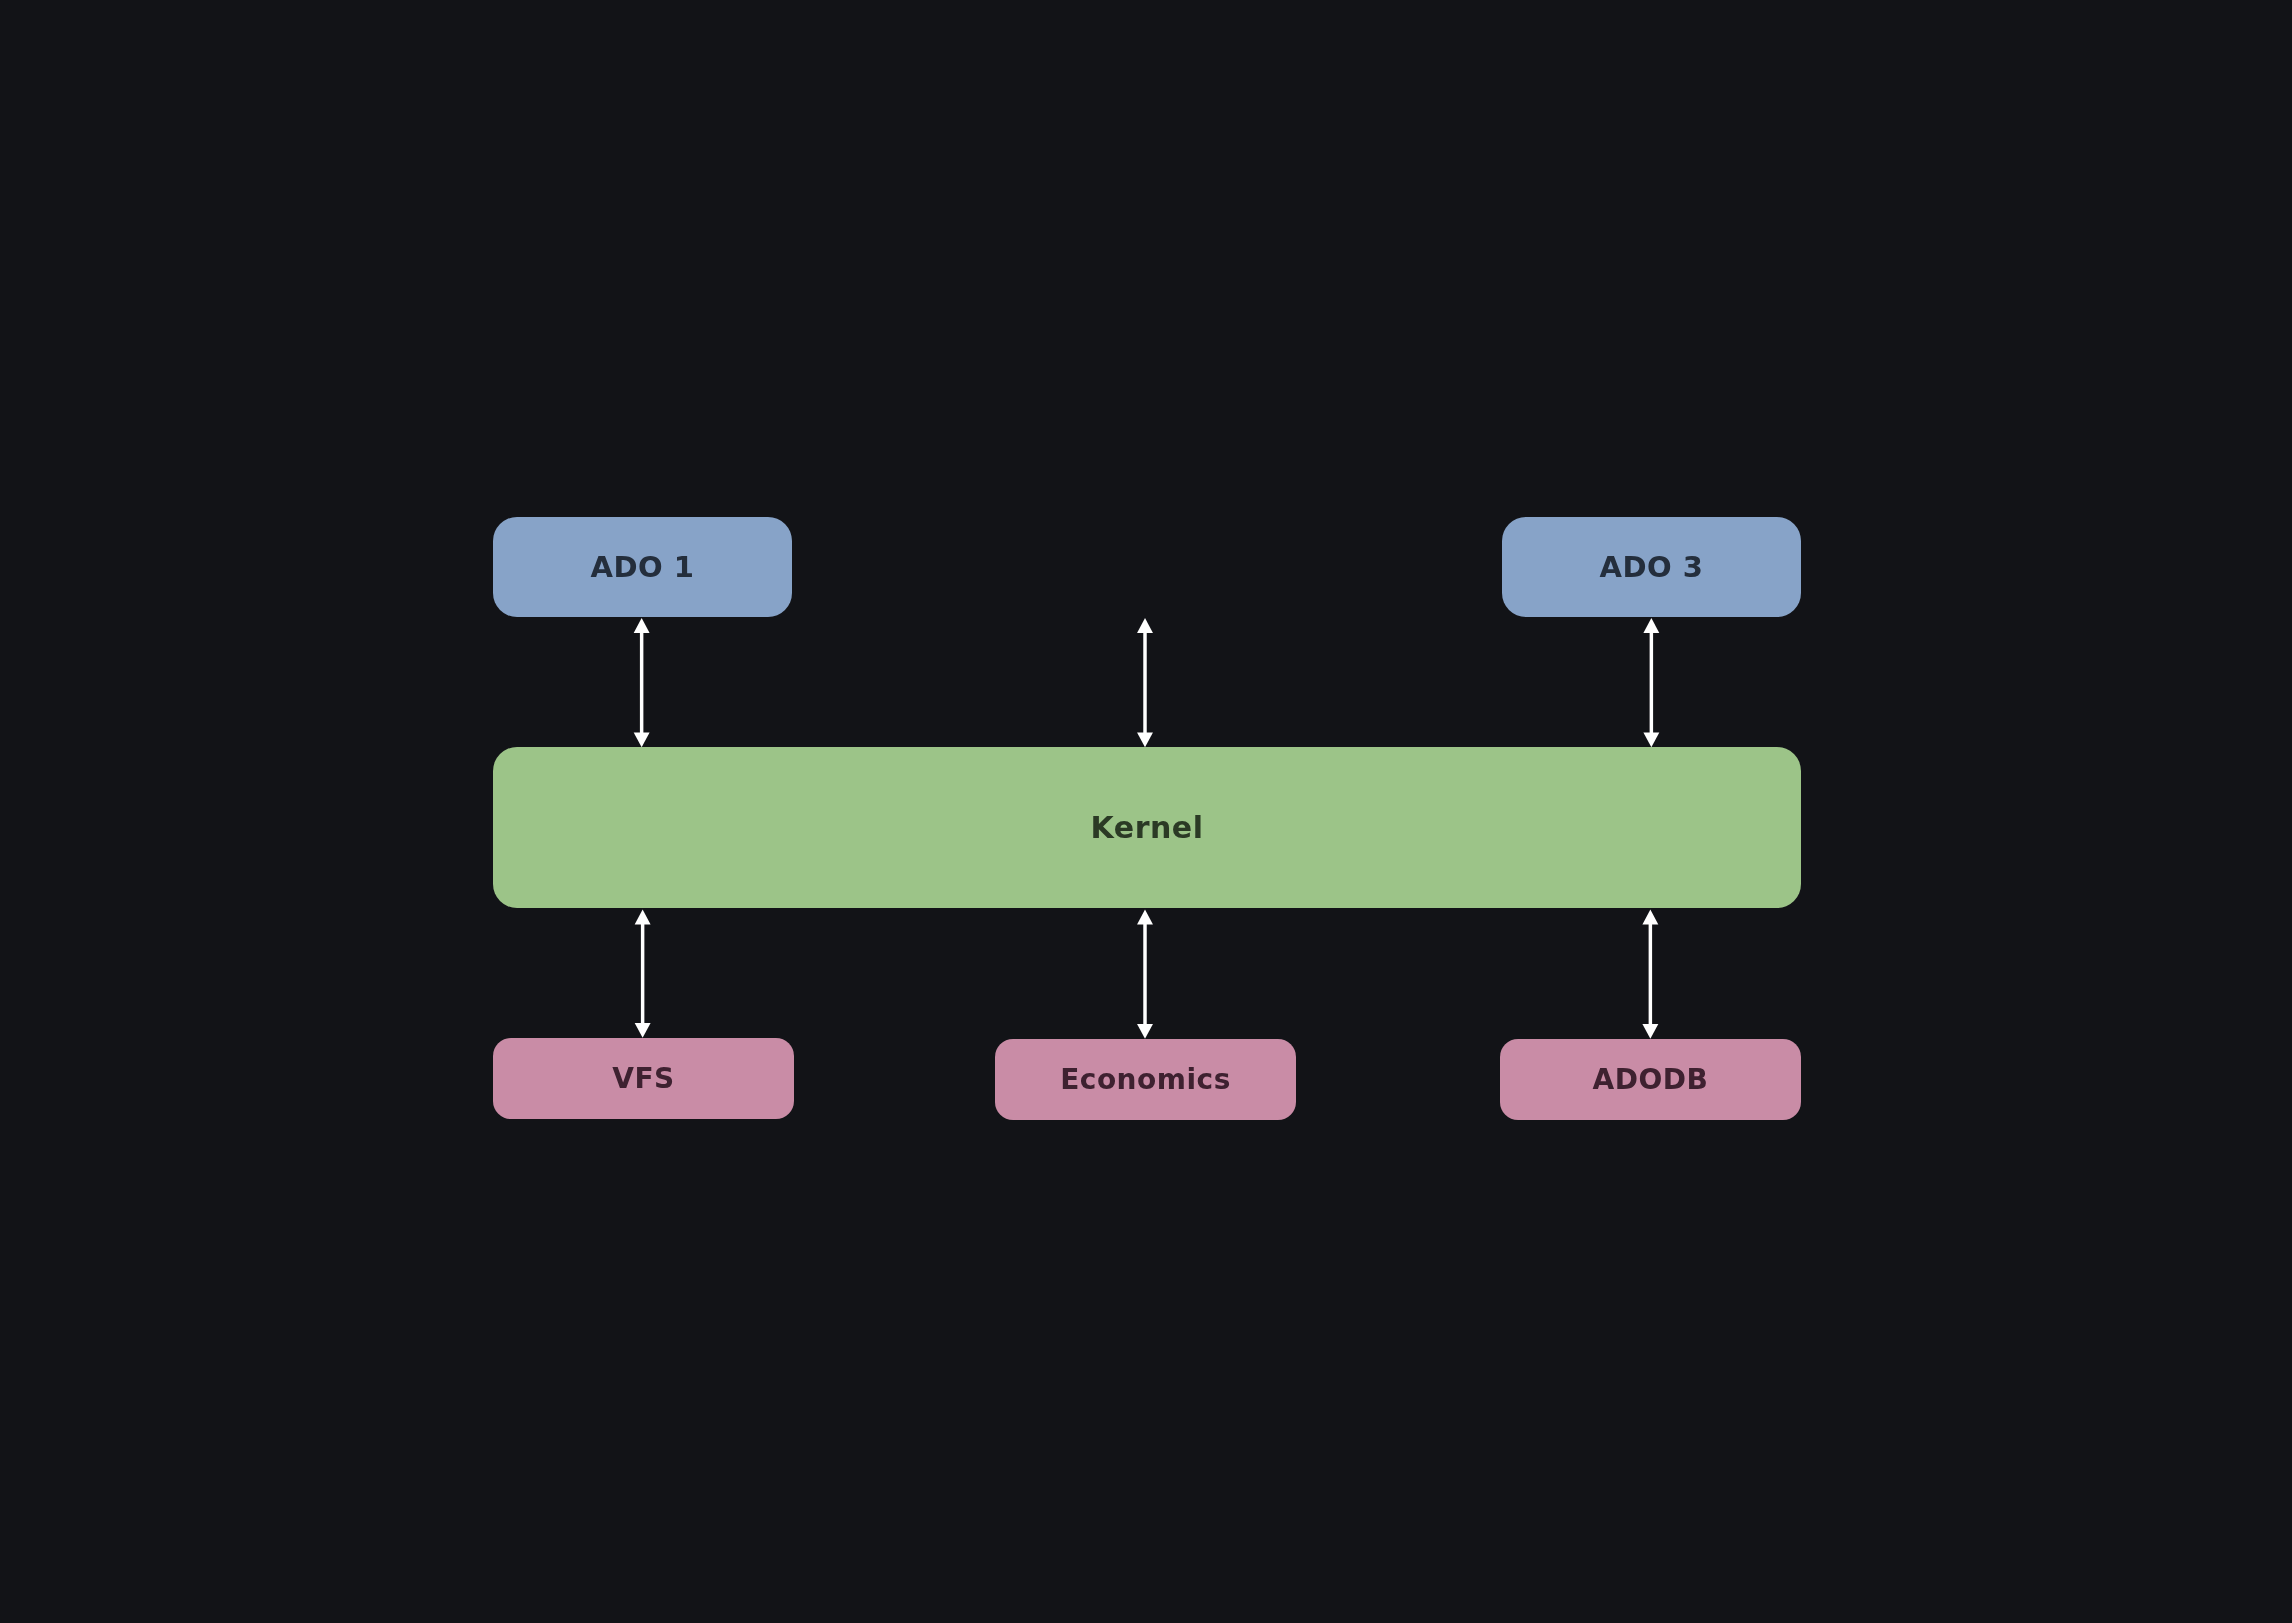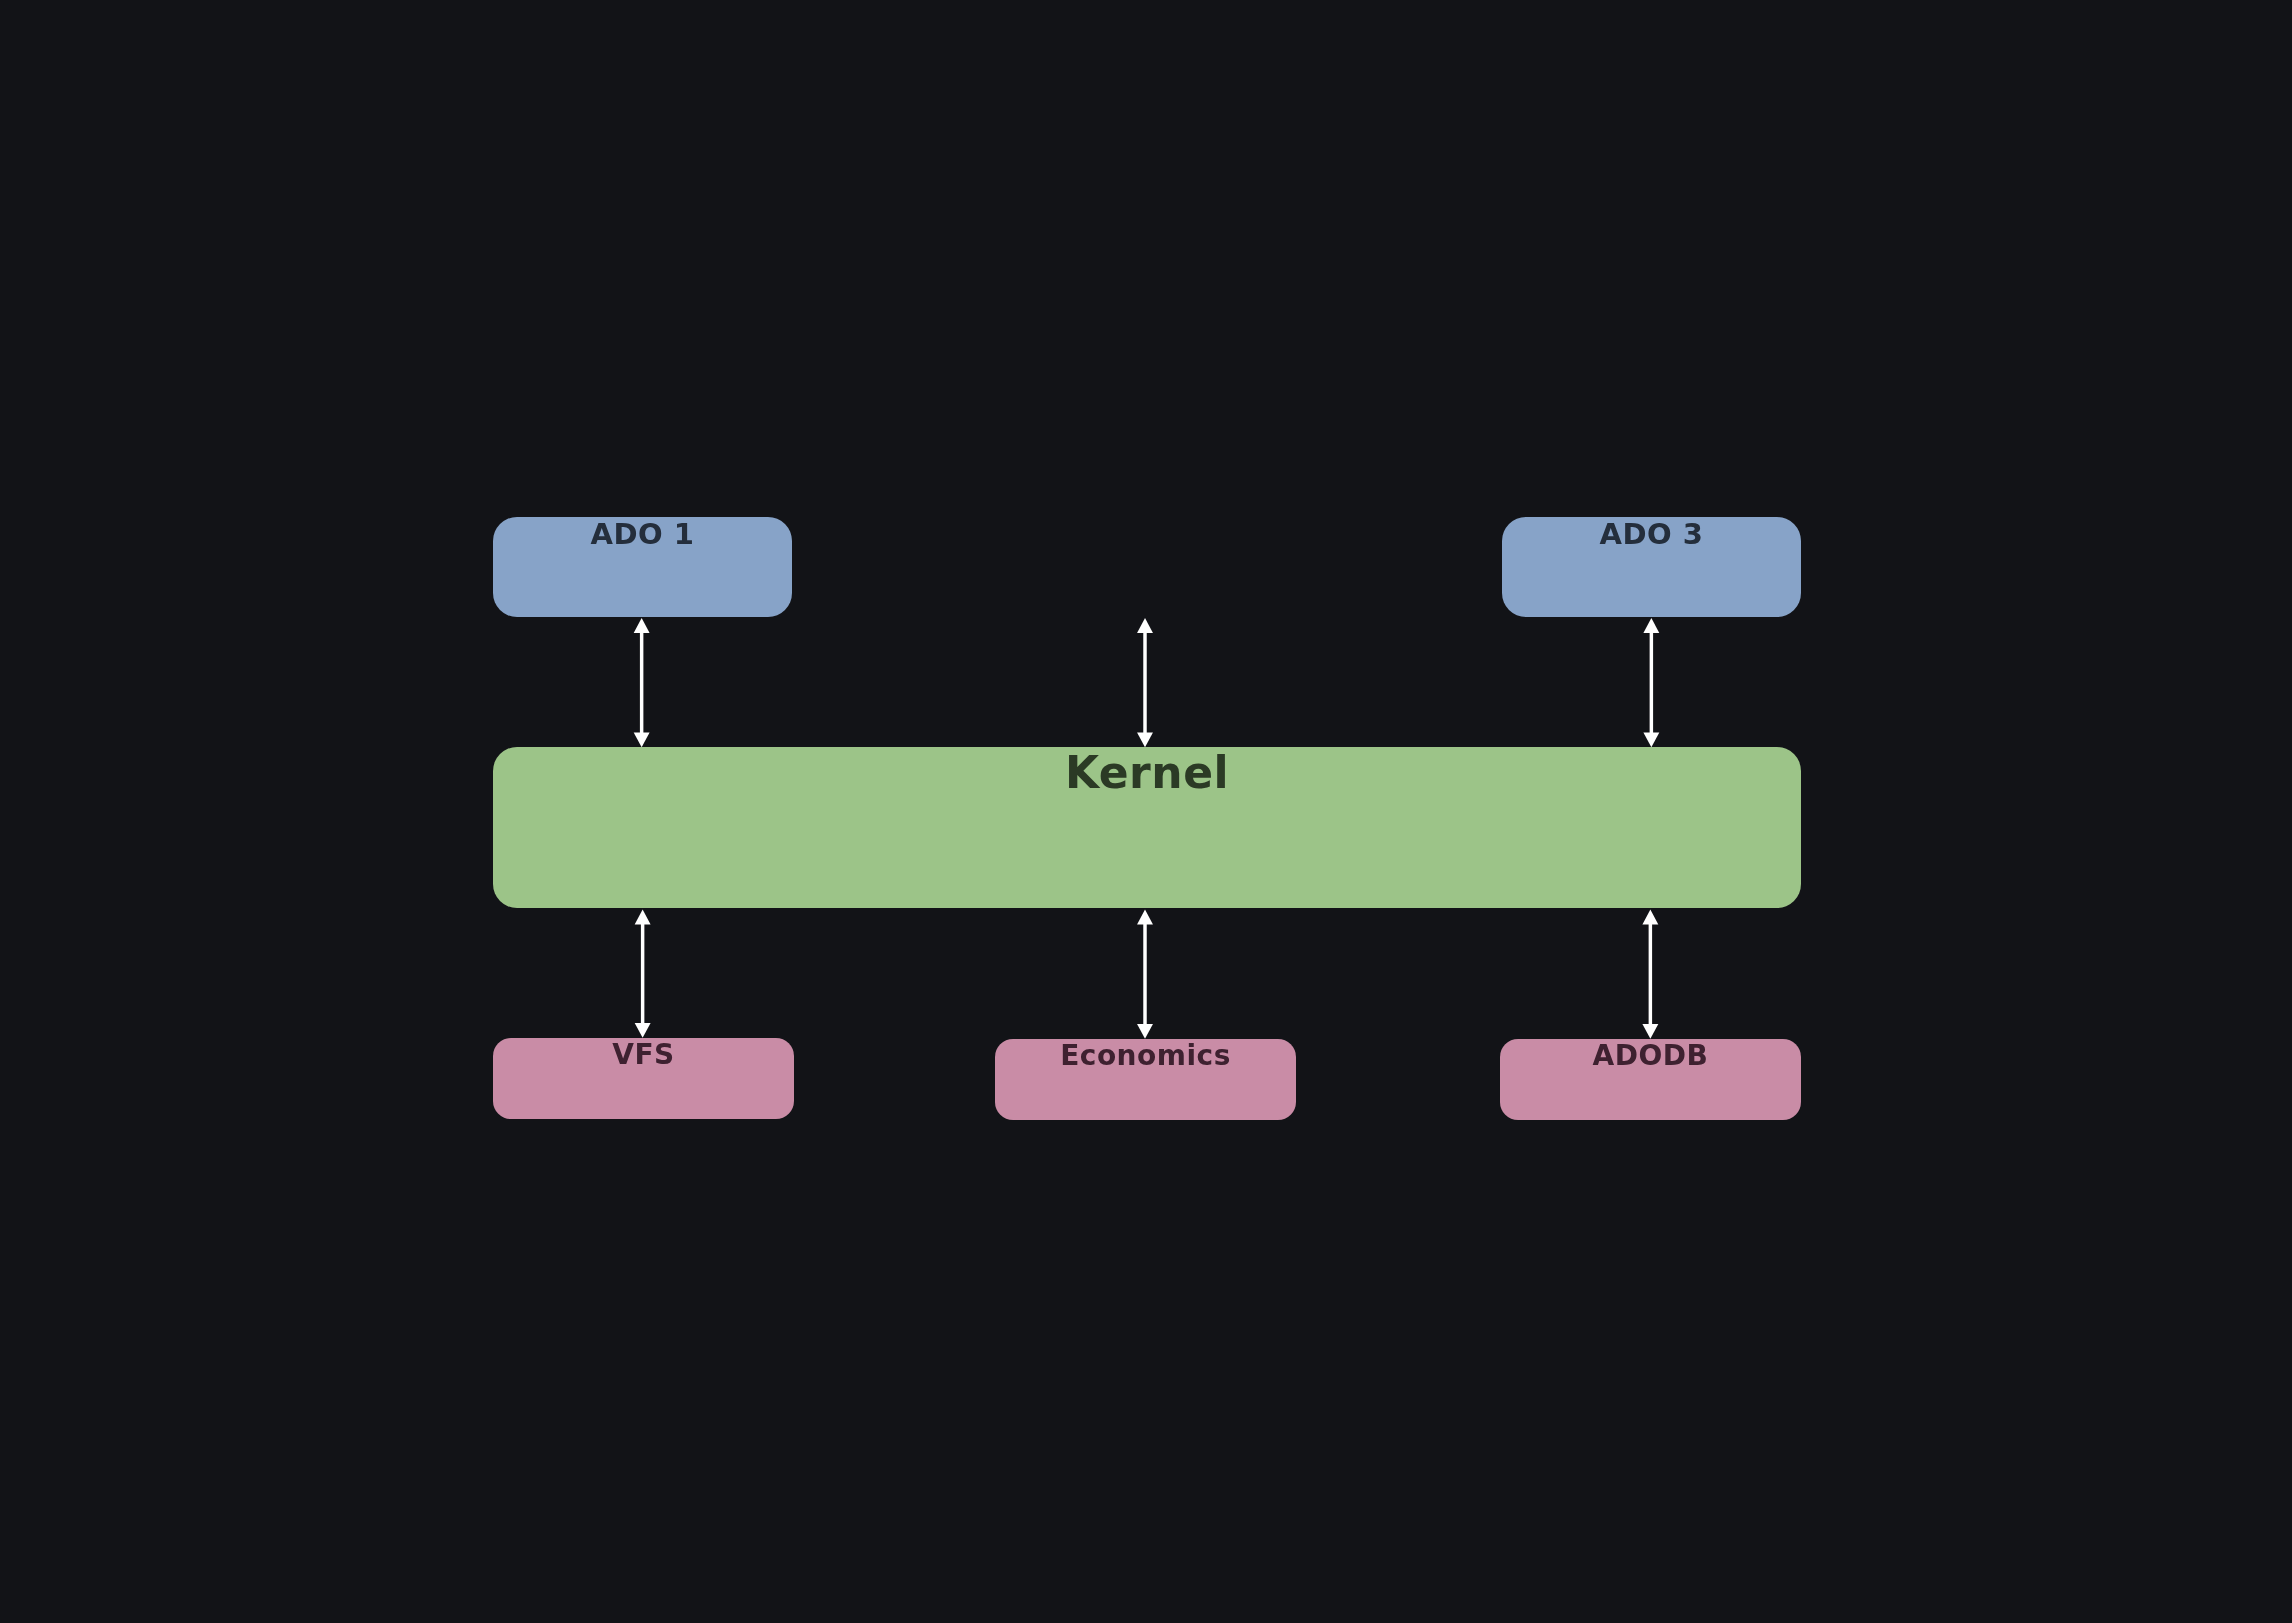--- a/index.html
+++ b/index.html
@@ -11,20 +11,21 @@
   .canvas {
     position: relative;
     width: 2292px;
     height: 1624px;
     background: #121317;
     overflow: hidden;
   }
   .node {
     position: absolute;
     display: flex;
+    align-items: center;
     justify-content: center;
     font-weight: 700;
     letter-spacing: 0.5px;
     box-sizing: border-box;
     text-align: center;
   }
   .node-top {
     width: 299px;
     height: 100px;
     border-radius: 24px;
@@ -36,21 +37,21 @@
   #node-ado2 { left: 996px; top: 517px; }
   #node-ado3 { left: 1502px; top: 517px; }
   .node-kernel {
     left: 493px;
     top: 747px;
     width: 1308px;
     height: 161px;
     border-radius: 24px;
     background: #9cc488;
     color: #2b3a25;
-    font-size: 44px;
+    font-size: 30px;
   }
   .node-bottom {
     width: 301px;
     height: 81px;
     border-radius: 18px;
     background: #c98ca6;
     color: #3e2130;
     font-size: 28px;
   }
   #node-vfs { left: 493px; top: 1038px; }

